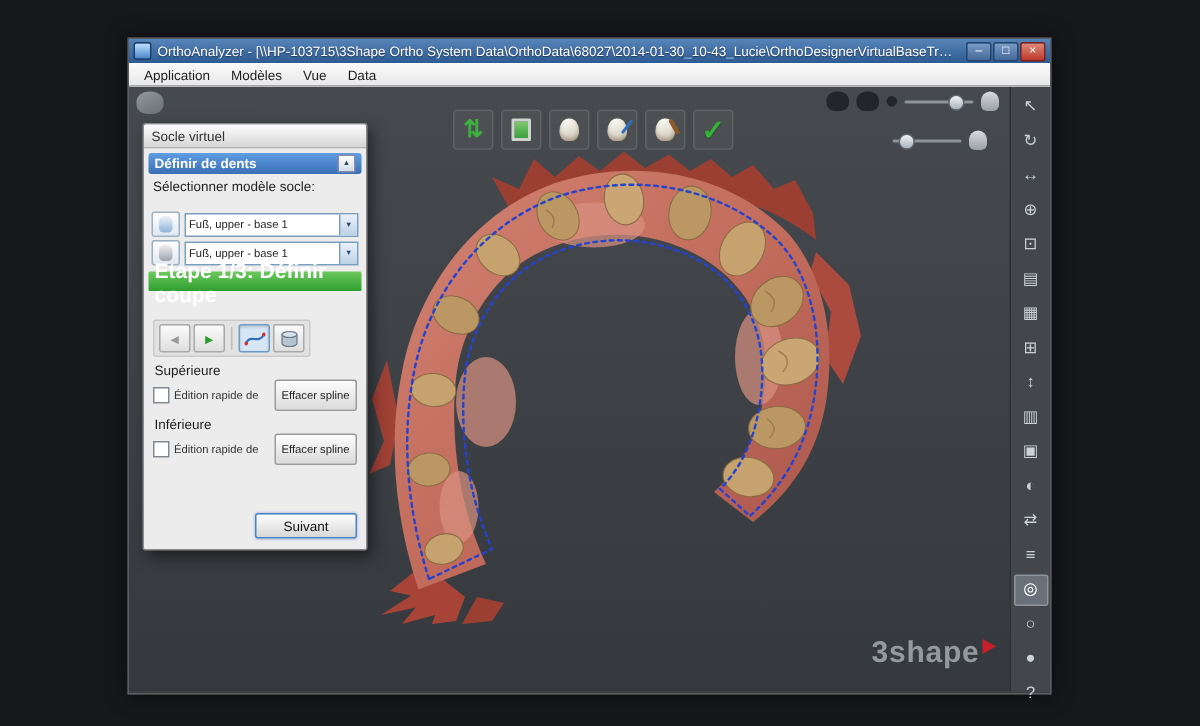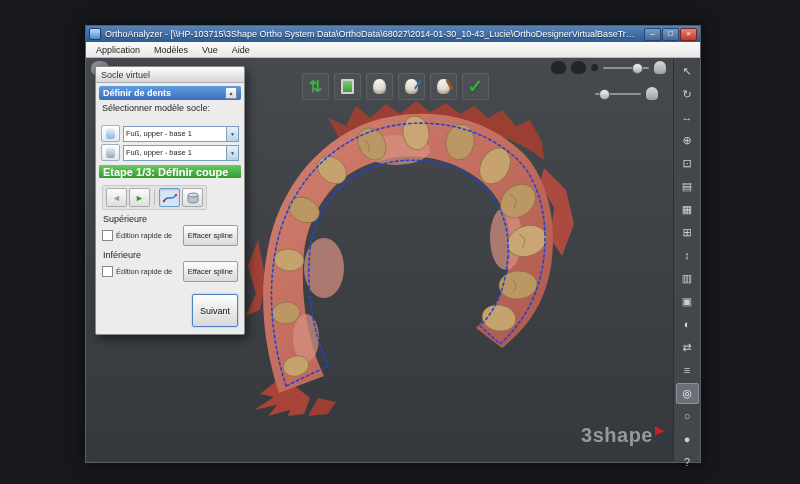--- a/index.html
+++ b/index.html
@@ -66,21 +66,21 @@
   
   .right-toolbar{position:absolute;right:0;top:0;width:26px;bottom:0;background:#43474b;
     border-left:1px solid #2c3034;display:flex;flex-direction:column;align-items:center;
     padding-top:3px;gap:2px;}
   .tool-btn{width:21px;height:19px;flex:none;display:flex;align-items:center;justify-content:center;
     color:#ccd1d6;font-size:11px;line-height:1;border:1px solid transparent;border-radius:2px;cursor:pointer;}
   .tool-btn.active{background:#6b7artmentb;} 
   .tool-btn.active{background:#697077;border-color:#8d949b;color:#fff;}
 
   
-  .dialog{position:absolute;left:9px;top:8px;width:148px;background:#ececec;border:1px solid #8a8a8a;
+  .dialog{position:absolute;left:9px;top:24px;width:148px;background:#ececec;border:1px solid #8a8a8a;
     border-radius:2px;box-shadow:3px 4px 10px rgba(0,0,0,.5);font-size:9px;color:#1e1e1e;}
   .dialog-titlebar{height:15px;background:linear-gradient(#fdfdfd,#d6d6d6);border-bottom:1px solid #b0b0b0;
     display:flex;align-items:center;padding:0 5px;color:#333;border-radius:2px 2px 0 0;}
   .dialog-body{padding:0 0 5px 0;}
   .section-header{margin:3px;height:14px;background:linear-gradient(#5f9de2,#3a6fb5);color:#fff;
     display:flex;align-items:center;padding:0 4px;font-weight:bold;border-radius:2px;}
   .section-header .hdr-text{flex:1;}
   .collapse-btn{width:10px;height:10px;background:linear-gradient(#fff,#d0dcea);border:1px solid #88a;
     display:flex;align-items:center;justify-content:center;font-size:5px;color:#345;border-radius:1px;cursor:pointer;}
   .select-label{margin:3px 6px 12px;}
@@ -88,40 +88,40 @@
   .combo-icon{width:17px;height:15px;background:linear-gradient(#ffffff,#dfe8f2);border:1px solid #9ab0c4;
     display:flex;align-items:center;justify-content:center;border-radius:2px;flex:none;}
   .mini-tooth{width:9px;height:11px;border-radius:4px 4px 3px 3px;}
   .mini-tooth.blue{background:linear-gradient(#eaf2fb,#8fb4d8);}
   .mini-tooth.gray{background:linear-gradient(#f2f2f2,#9aa4ae);}
   .combo{flex:1;height:14px;background:#fff;border:1px solid #7a9ebd;display:flex;align-items:center;
     overflow:hidden;cursor:pointer;}
   .combo-text{flex:1;font-size:7.5px;padding:0 2px;white-space:nowrap;overflow:hidden;}
   .combo-arrow{width:11px;height:100%;background:linear-gradient(#eaf1fa,#bdd2e8);border-left:1px solid #7a9ebd;
     display:flex;align-items:center;justify-content:center;font-size:5px;color:#2c4a68;flex:none;}
-  .step-header{margin:4px 3px 7px;height:13px;background:linear-gradient(#6cc95e,#2f9e2f);color:#fff;
-    display:flex;align-items:center;padding:0 4px;font-weight:bold;font-size:11px;border-radius:1px;}
+  .step-header{margin:4px 3px 19px;height:13px;background:linear-gradient(#6cc95e,#2f9e2f);color:#fff;
+    display:flex;align-items:center;padding:0 4px;font-weight:bold;font-size:14px;border-radius:1px;}
   .tool-row{display:flex;align-items:center;gap:2px;margin:2px 6px 3px;padding:2px 3px;background:#e2e2e2;
     border:1px solid #cacaca;border-radius:2px;width:fit-content;}
   .drow-btn{width:19px;height:17px;display:flex;align-items:center;justify-content:center;
     background:linear-gradient(#fbfbfb,#dedede);border:1px solid #aaa;border-radius:2px;
     font-size:9px;cursor:pointer;}
   .drow-btn.disabled{color:#9a9a9a;}
   .drow-btn.fwd{color:#2f9e2f;}
   .drow-btn.pressed{background:#d7e6f5;border-color:#6f9cc4;box-shadow:inset 0 1px 2px rgba(0,0,0,.18);}
   .drow-sep{width:1px;height:15px;background:#bbb;margin:0 2px;}
   .sub-label{margin:4px 7px 1px;}
   .quick-row{display:flex;align-items:center;gap:3px;margin:1px 6px 3px;}
   .checkbox{width:9px;height:9px;background:#fff;border:1px solid #808890;flex:none;cursor:pointer;}
   .chk-label{flex:1;font-size:7.5px;color:#333;white-space:nowrap;overflow:hidden;}
   .small-btn{height:21px;padding:0 4px;font-size:7.5px;background:linear-gradient(#fdfdfd,#dadada);
     border:1px solid #9a9a9a;border-radius:2px;cursor:pointer;flex:none;color:#222;}
   .next-row{display:flex;justify-content:flex-end;margin:12px 6px 2px;}
-  .next-btn{height:33px;padding:0 7px;font-size:9px;background:linear-gradient(#fdfdfd,#d8d8d8);
-    border:1px solid #4a82c4;border-radius:2px;cursor:pointer;color:#111;box-shadow:0 0 2px rgba(74,130,196,.6);}
+  .next-btn{height:17px;padding:0 18px;font-size:9px;background:linear-gradient(#fdfdfd,#d8d8d8);
+    border:1px solid #4a82c4;border-radius:2px;cursor:pointer;color:#111;box-shadow:0 0 2px rgba(74,130,196,.6);margin-top:20px;}
 
   
   .model-svg{position:absolute;left:158px;top:40px;cursor:grab;}
 
   
   .watermark{position:absolute;right:10px;bottom:16px;display:flex;align-items:flex-start;
     color:#94999e;font-size:20px;font-weight:bold;letter-spacing:.5px;line-height:1;}
   .logo-arrow{width:0;height:0;border-left:9px solid #c8202a;border-top:5px solid transparent;
     border-bottom:5px solid transparent;margin:1px 0 0 2px;}
 </style>
@@ -138,21 +138,21 @@
         <span class="win-btn">–</span>
         <span class="win-btn">□</span>
         <span class="win-btn close">×</span>
       </span>
     </div>
 
     <div class="menubar">
       <span class="menu-item">Application</span>
       <span class="menu-item">Modèles</span>
       <span class="menu-item">Vue</span>
-      <span class="menu-item">Aide</span>
+      <span class="menu-item">Data</span>
     </div>
 
     <div class="content">
 
       <div class="viewport">
 
         <span class="corner-icon"></span>
 
         <div class="workflow">
           <button class="wf-btn">

